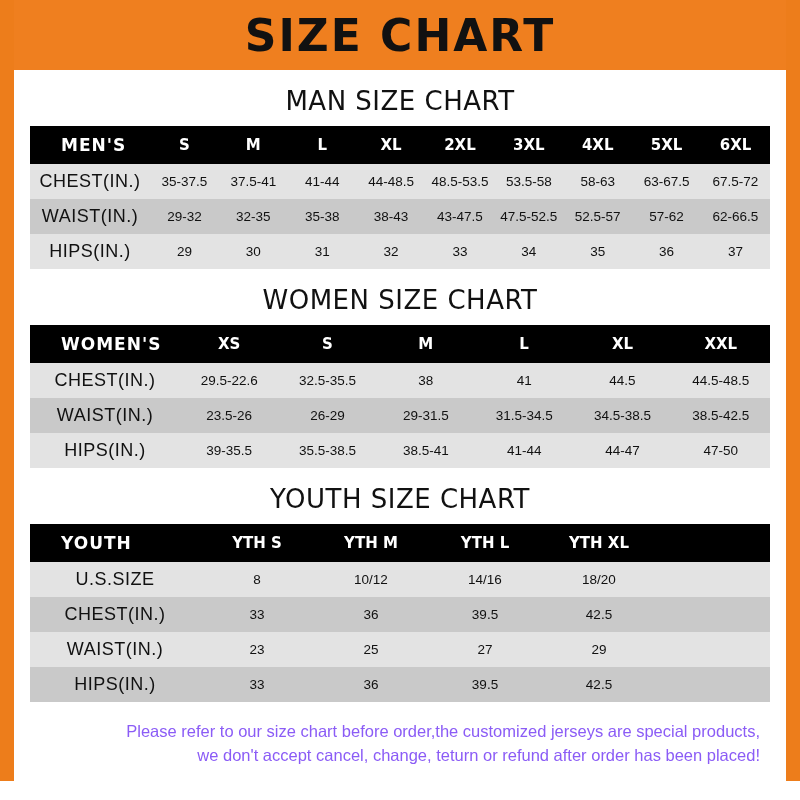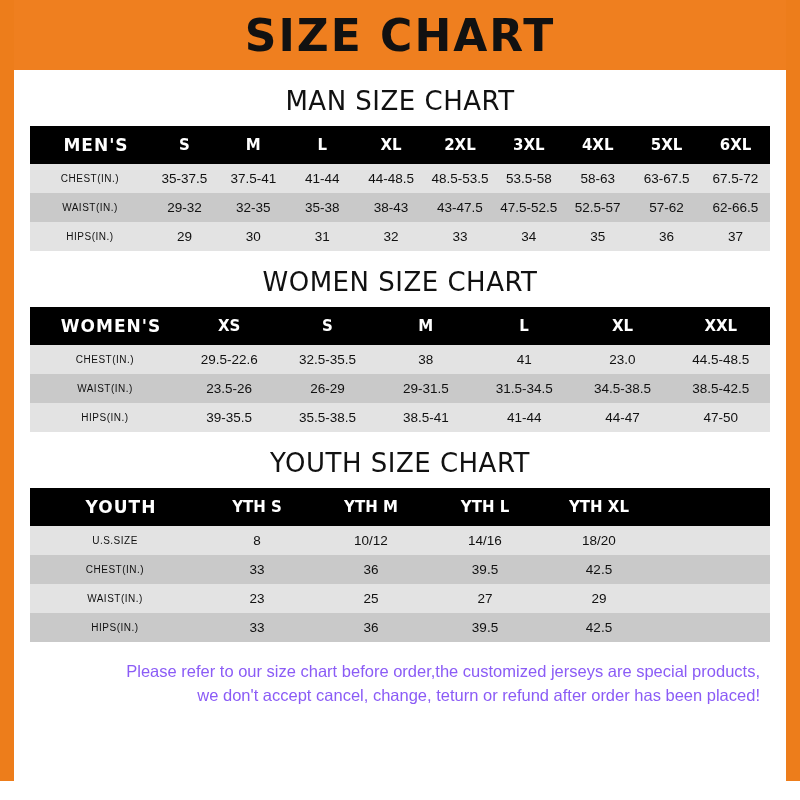--- a/index.html
+++ b/index.html
@@ -56,35 +56,35 @@
   table.size-table th {
     background: #000000;
     color: #ffffff;
     font-family: "DejaVu Sans", sans-serif;
     font-weight: bold;
     font-size: 15px;
     padding: 9px 2px;
     text-align: center;
   }
   table.size-table th.rowhead {
-    text-align: center;
-    padding-left: 14px;
+    text-align: left;
+    padding-left: 31px;
     font-size: 17px;
     letter-spacing: 1px;
   }
   table.size-table td {
     text-align: center;
     font-family: "Liberation Sans", sans-serif;
     font-size: 13.5px;
     color: #111111;
     padding: 7px 2px;
   }
   table.size-table td.rowlabel {
     text-align: center;
-    font-size: 10px;
+    font-size: 18px;
     letter-spacing: 0.5px;
     color: #111111;
   }
   tr.band-light td { background: #e3e3e3; }
   tr.band-dark td { background: #c9c9c9; }
 
   .men col.c0 { width: 120px; }
   .women col.c0 { width: 150px; }
   .youth col.c0 { width: 170px; }
 
@@ -199,21 +199,21 @@
           <th>XXL</th>
         </tr>
       </thead>
       <tbody>
         <tr class="band-light">
           <td class="rowlabel">CHEST(IN.)</td>
           <td>29.5-22.6</td>
           <td>32.5-35.5</td>
           <td>38</td>
           <td>41</td>
-          <td>23.0</td>
+          <td>44.5</td>
           <td>44.5-48.5</td>
         </tr>
         <tr class="band-dark">
           <td class="rowlabel">WAIST(IN.)</td>
           <td>23.5-26</td>
           <td>26-29</td>
           <td>29-31.5</td>
           <td>31.5-34.5</td>
           <td>34.5-38.5</td>
           <td>38.5-42.5</td>

